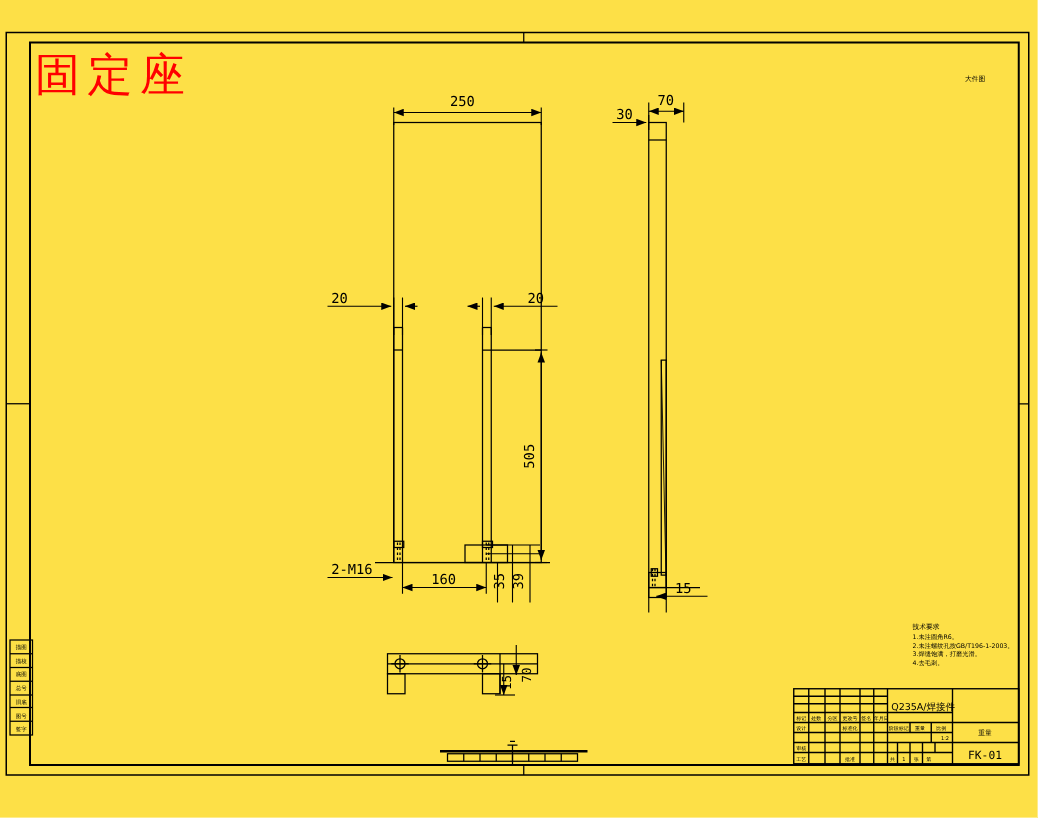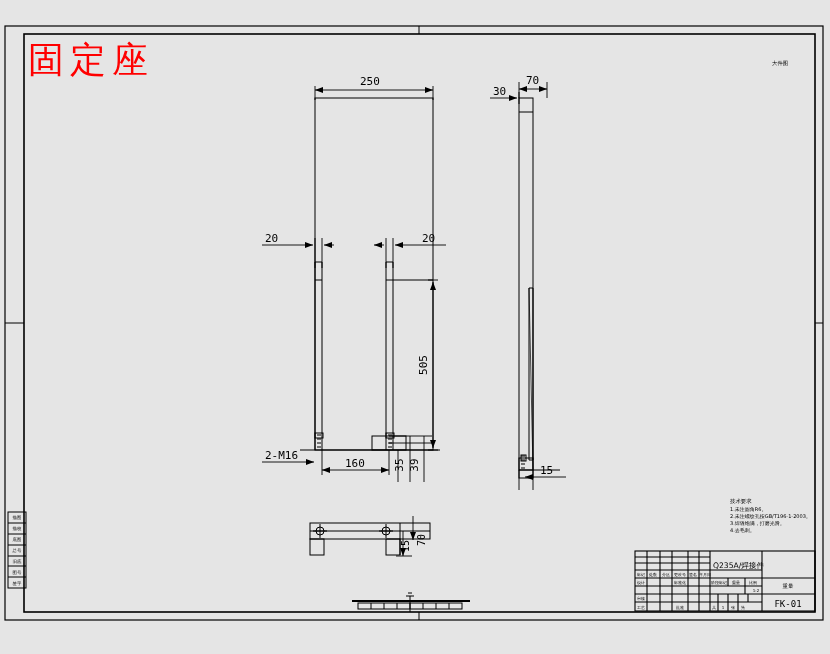--- a/index.html
+++ b/index.html
@@ -1,18 +1,18 @@
 <!DOCTYPE html>
 <html><head>
 <meta charset="utf-8">
 <style>
   html,body{margin:0;padding:0;background:#ffffff;}
   body{width:830px;height:654px;overflow:hidden;
        font-family:"DejaVu Sans","Liberation Sans",sans-serif;}
-  #stage{position:relative;width:830px;height:654px;background:#e5e5e5;}
+  #stage{position:relative;width:830px;height:654px;background:#fde047;}
   svg{position:absolute;left:0;top:0;}
   .ttl{position:absolute;color:#ff0000;font-family:"DejaVu Sans",sans-serif;
        font-size:36px;font-weight:normal;letter-spacing:6px;white-space:nowrap;}
 </style>
 </head>
 <body>
 
 <div id="stage">
 
   <svg width="830" height="654" viewBox="0 0 830 654">

